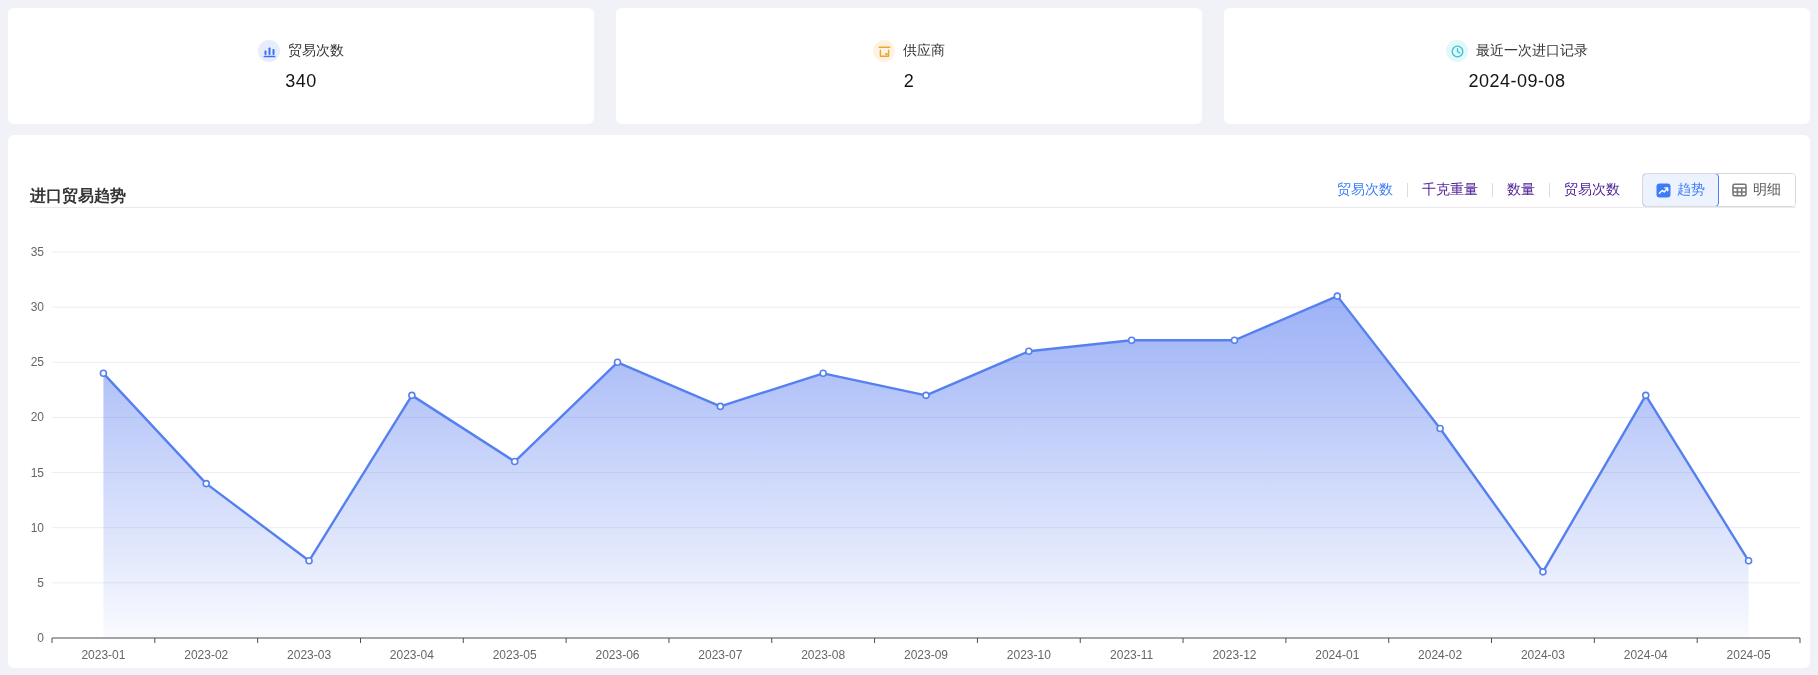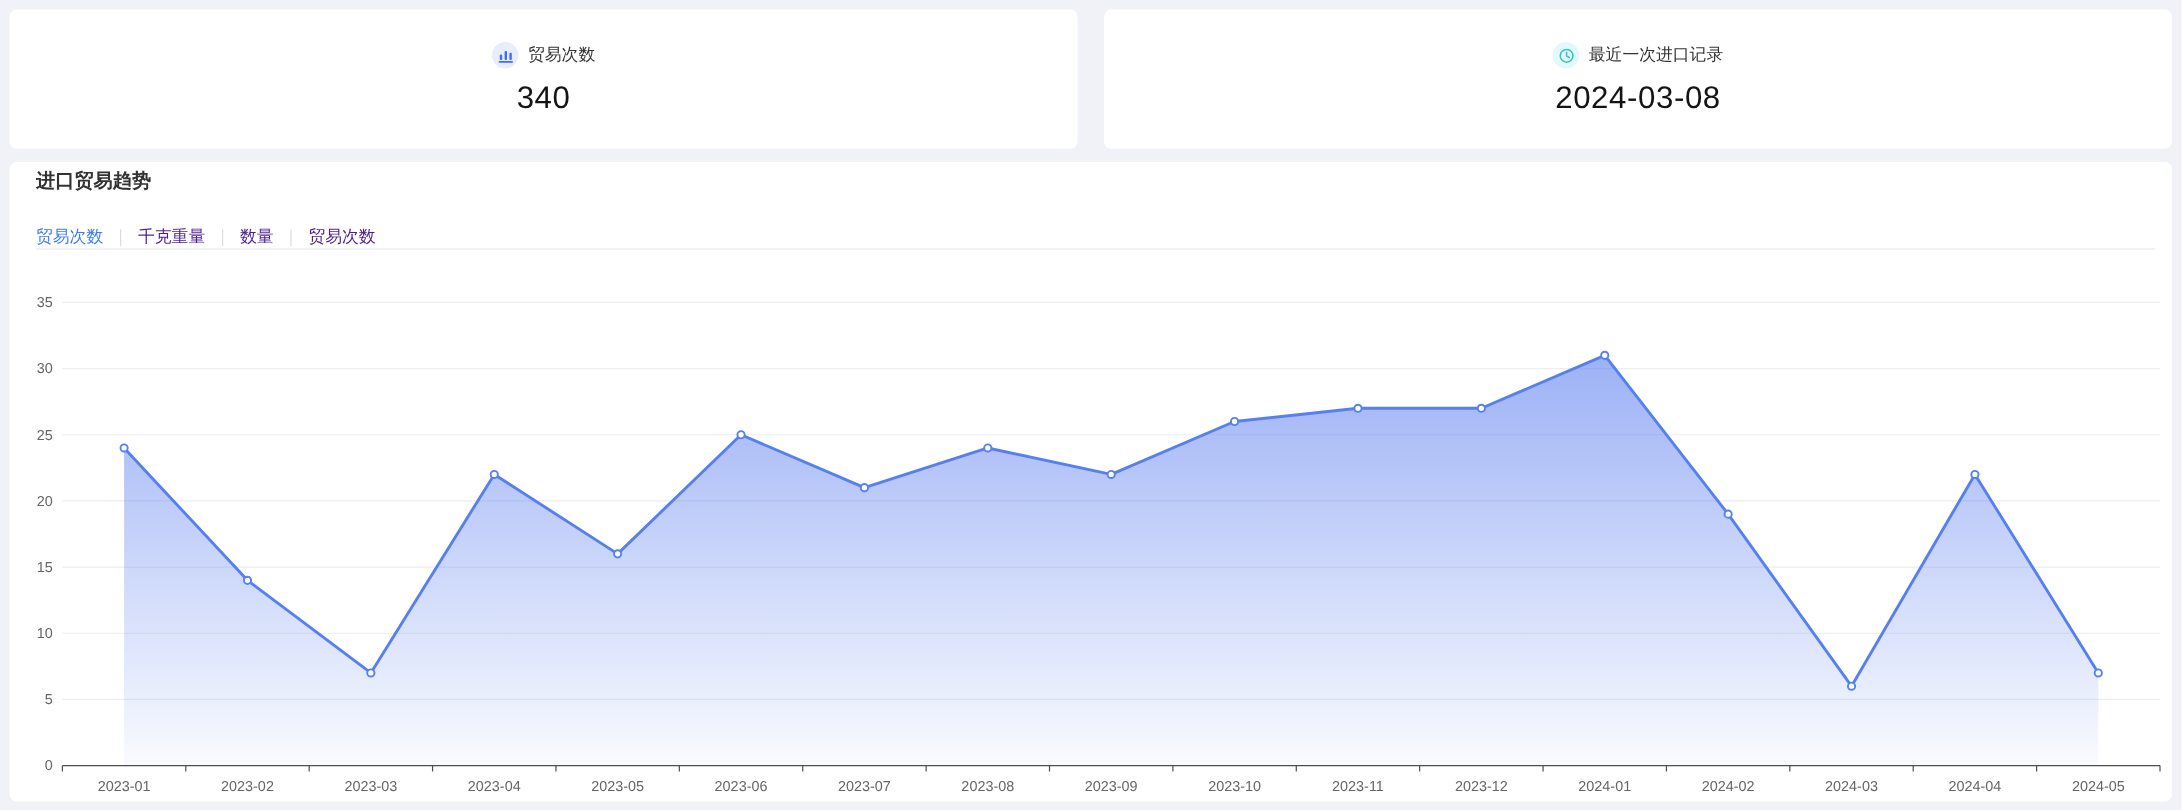--- a/index.html
+++ b/index.html
@@ -17,30 +17,29 @@
     display:flex; flex-direction:column; align-items:center; justify-content:center;
   }
   .stat-head { display:flex; align-items:center; gap:8px; }
   .stat-icon {
     width:22px; height:22px; border-radius:50%;
     background:var(--accent-bg,#e8eefc); color:var(--accent,#3d6ef5);
     display:flex; align-items:center; justify-content:center;
   }
   .stat-icon svg { display:block; }
   .stat-label { font-size:14px; color:#333; }
-  .stat-value { font-size:26px; color:#141414; font-weight:500; margin-top:9px; letter-spacing:.5px; }
+  .stat-value { font-size:18px; color:#141414; font-weight:500; margin-top:9px; letter-spacing:.5px; }
   
   .chart-card {
     margin-top:11px; background:#fff; border-radius:6px; height:533px;
     position:relative;
   }
   .chart-header {
-    height:72px; display:flex; align-items:flex-start; justify-content:space-between;
+    height:72px; display:flex; align-items:flex-end; justify-content:space-between;
     padding:6px 14px 0 22px;
-    flex-direction:column;
   }
   .chart-title { font-size:16px; font-weight:bold; color:#333; }
   .chart-toolbar { display:flex; align-items:center; gap:14px; }
   .metric-tab { font-size:14px; color:#4c1d95; cursor:pointer; }
   .metric-tab.active { color:#3d7cf6; }
   .sep { width:1px; height:14px; background:#dcdcdc; }
   .view-toggle {
     display:flex; border:1px solid #d9d9d9; border-radius:4px; margin-left:8px;
     overflow:hidden; background:#fff;
   }
@@ -72,47 +71,82 @@
           <rect x="5.5" y="2.5" width="2" height="7.5" rx="0.8" fill="currentColor"></rect>
           <rect x="9.5" y="4" width="2" height="6" rx="0.8" fill="currentColor"></rect>
           <rect x="0.5" y="10.8" width="12" height="1.4" rx="0.7" fill="currentColor"></rect>
         </svg>
       </span>
       <span class="stat-label">贸易次数</span>
     </div>
     <div class="stat-value">340</div>
   </div>
 
+  <div class="stat-card" style="--accent: #efa42e; --accent-bg: #fdf3e3;">
+    <div class="stat-head">
+      <span class="stat-icon">
+        <svg width="13" height="13" viewBox="0 0 13 13" fill="none" stroke="currentColor" stroke-width="1.4" stroke-linecap="round" stroke-linejoin="round">
+          <path d="M1.2 2.2 H11.8"></path>
+          <path d="M2.2 2.2 V5 a1.6 1.6 0 0 0 3.2 0 a1.6 1.6 0 0 0 3.2 0 a1.6 1.6 0 0 0 3.2 0 V2.2" fill="none" stroke-width="0" stroke="none"></path>
+          <path d="M2.4 5.2 V11.2 H10.6 V5.2"></path>
+          <rect x="7.4" y="8" width="2.2" height="2.2" fill="currentColor" stroke="none"></rect>
+        </svg>
+      </span>
+      <span class="stat-label">供应商</span>
+    </div>
+    <div class="stat-value">2</div>
+  </div>
 
   <div class="stat-card" style="--accent: #30c5d2; --accent-bg: #e2f8f9;">
     <div class="stat-head">
       <span class="stat-icon">
         <svg width="13" height="13" viewBox="0 0 13 13" fill="none" stroke="currentColor" stroke-width="1.3" stroke-linecap="round">
           <circle cx="6.5" cy="6.5" r="5.3"></circle>
           <path d="M6.5 3.6 V6.7 L8.7 7.9"></path>
         </svg>
       </span>
       <span class="stat-label">最近一次进口记录</span>
     </div>
-    <div class="stat-value">2024-03-08</div>
+    <div class="stat-value">2024-09-08</div>
   </div>
 
 </div>
 
 <div class="chart-card">
   <div class="chart-header">
     <div class="chart-title">进口贸易趋势</div>
     <div class="chart-toolbar">
       <span class="metric-tab active">贸易次数</span>
       <span class="sep"></span>
       <span class="metric-tab">千克重量</span>
       <span class="sep"></span>
       <span class="metric-tab">数量</span>
       <span class="sep"></span>
       <span class="metric-tab">贸易次数</span>
+      <div class="view-toggle">
+        <button class="toggle-btn active">
+          <span>
+            <svg width="15" height="15" viewBox="0 0 15 15">
+              <rect x="0.5" y="0.5" width="14" height="14" rx="3" fill="#3d7cf6"></rect>
+              <path d="M3.4 10.2 L6.2 7.4 L8.2 9 L11.4 5.2" fill="none" stroke="#fff" stroke-width="1.4" stroke-linecap="round" stroke-linejoin="round"></path>
+              <path d="M8.8 4.9 H11.7 V7.8" fill="none" stroke="#fff" stroke-width="1.4" stroke-linecap="round" stroke-linejoin="round"></path>
+            </svg>
+          </span>
+          <span>趋势</span>
+        </button>
+        <button class="toggle-btn">
+          <span>
+            <svg width="15" height="14" viewBox="0 0 15 14" fill="none" stroke="#767676" stroke-width="1.6">
+              <rect x="1" y="1.2" width="13" height="11.6" rx="1.5"></rect>
+              <path d="M1 5 H14 M1 9 H14 M5.4 5 V12.8 M9.7 5 V12.8"></path>
+            </svg>
+          </span>
+          <span>明细</span>
+        </button>
+      </div>
     </div>
   </div>
   <div class="divider"></div>
   <div class="chart-body">
     <svg id="trend-chart" width="1795" height="458" viewBox="0 0 1795 458">
         <defs>
           <linearGradient id="ag" x1="0" y1="88.1142857142857" x2="0" y2="430" gradientUnits="userSpaceOnUse">
             <stop offset="0%" stop-color="rgba(90,125,240,0.60)"></stop>
             <stop offset="100%" stop-color="rgba(90,125,240,0.03)"></stop>
           </linearGradient>

